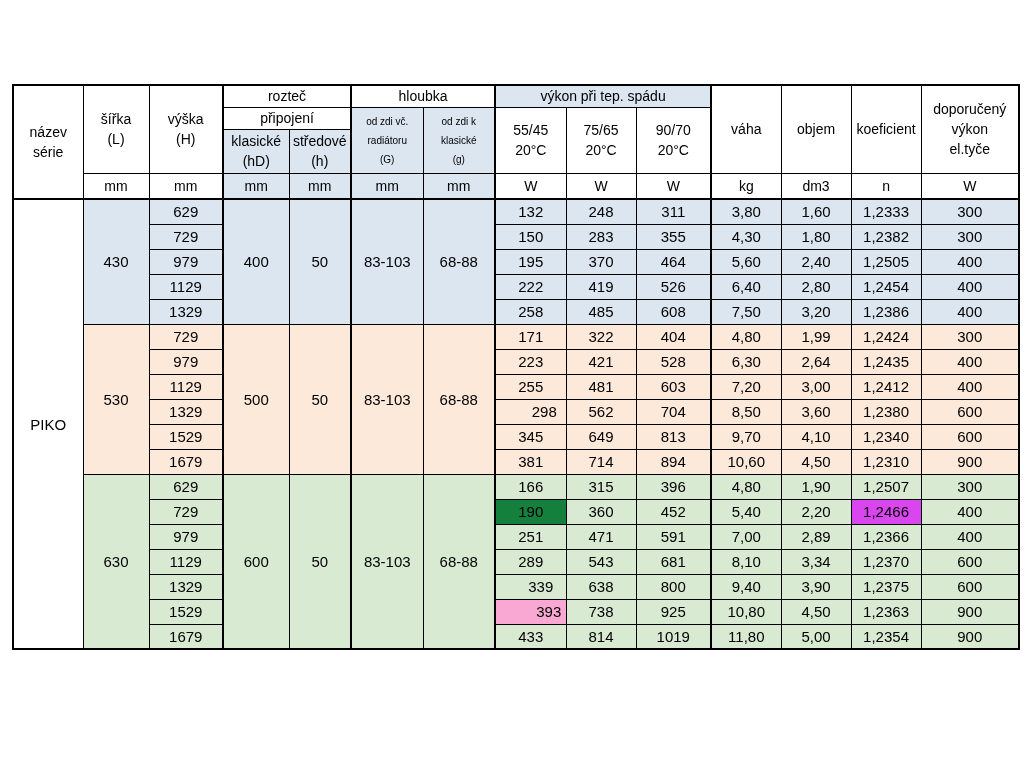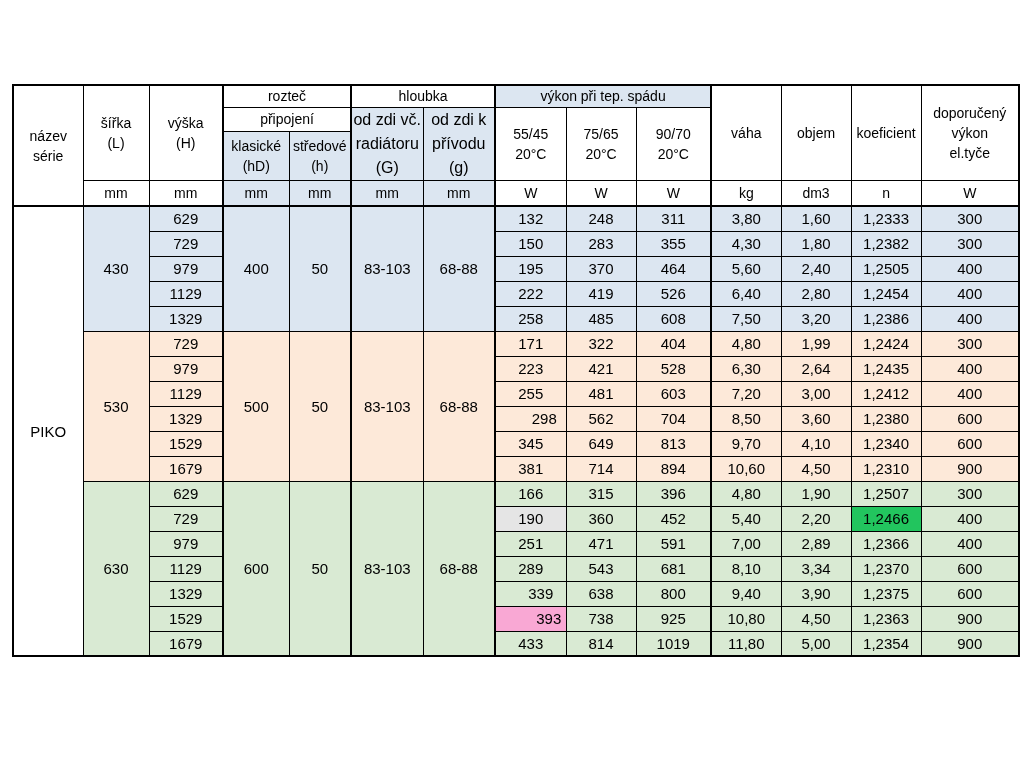--- a/index.html
+++ b/index.html
@@ -37,21 +37,21 @@
   }
   thead th {
     font-size: 14px;
     line-height: 20px;
     white-space: pre-line;
   }
   thead td {
     font-size: 14px;
   }
   .vtop { vertical-align: top; padding-top: 2px; }
-  .sm { font-size: 16px; line-height: 24px; margin-top: 40px; }
+  .sm { font-size: 10px; line-height: 19px; margin-top: 40px; }
   .blue { background-color: var(--header-blue, #dce6f1); }
   .bL2 { border-left: 2px solid #000 !important; }
   tr.h1 { height: 22px; }
   tr.h2 { height: 22px; }
   tr.h3 { height: 44px; }
   tr.units { height: 26px; }
   tbody tr { height: 25px; }
   tbody td { font-size: 15px; }
   tbody tr:first-child td { border-top: 2px solid #000; }
   td.serie { font-weight: bold; font-size: 15px; background: #ffffff; }
@@ -95,21 +95,21 @@
         <th rowspan="3" class="vtop">doporučený
 výkon
 el.tyče</th>
       </tr>
       <tr class="h2">
         <th colspan="2" class="bL2">připojení</th>
         <th rowspan="2" class="blue bL2 sm">od zdi vč.
 radiátoru
 (G)</th>
         <th rowspan="2" class="blue sm">od zdi k
-přívodu
+klasické
 (g)</th>
         <th rowspan="2" class="vtop bL2">55/45
 20°C</th>
         <th rowspan="2" class="vtop">75/65
 20°C</th>
         <th rowspan="2" class="vtop">90/70
 20°C</th>
       </tr>
       <tr class="h3">
         <th class="blue bL2">klasické
@@ -266,26 +266,26 @@
           <td class="bL2" style="background-color: rgb(217, 234, 211);">166</td>
           <td style="background-color: rgb(217, 234, 211);">315</td>
           <td style="background-color: rgb(217, 234, 211);">396</td>
           <td class="bL2" style="background-color: rgb(217, 234, 211);">4,80</td>
           <td style="background-color: rgb(217, 234, 211);">1,90</td>
           <td style="background-color: rgb(217, 234, 211);">1,2507</td>
           <td style="background-color: rgb(217, 234, 211);">300</td>
         </tr>
         <tr>
           <td style="background-color: rgb(217, 234, 211);">729</td>
-          <td class="bL2" style="background-color: #e5e5e5;">190</td>
+          <td class="bL2" style="background-color: #15803d;">190</td>
           <td style="background-color: rgb(217, 234, 211);">360</td>
           <td style="background-color: rgb(217, 234, 211);">452</td>
           <td class="bL2" style="background-color: rgb(217, 234, 211);">5,40</td>
           <td style="background-color: rgb(217, 234, 211);">2,20</td>
-          <td style="background-color: #22c55e;">1,2466</td>
+          <td style="background-color: #d946ef;">1,2466</td>
           <td style="background-color: rgb(217, 234, 211);">400</td>
         </tr>
         <tr>
           <td style="background-color: rgb(217, 234, 211);">979</td>
           <td class="bL2" style="background-color: rgb(217, 234, 211); margin-top: 14px;">251</td>
           <td style="background-color: rgb(217, 234, 211);">471</td>
           <td style="background-color: rgb(217, 234, 211);">591</td>
           <td class="bL2" style="background-color: rgb(217, 234, 211);">7,00</td>
           <td style="background-color: rgb(217, 234, 211);">2,89</td>
           <td style="background-color: rgb(217, 234, 211);">1,2366</td>

